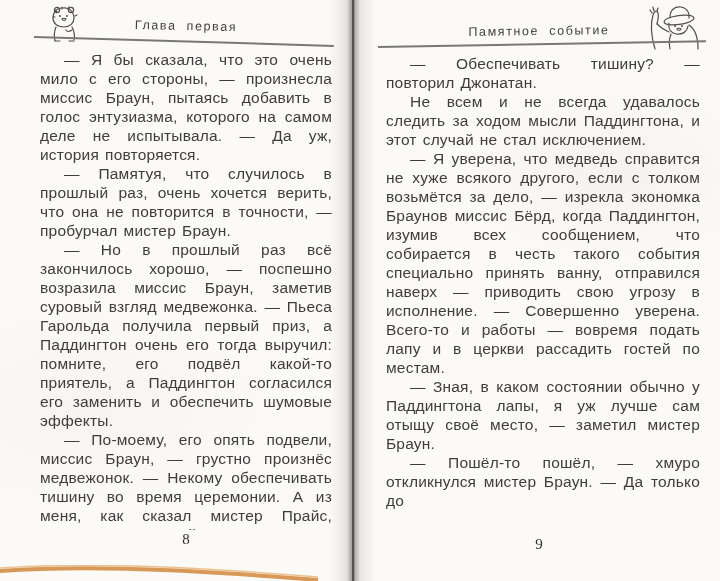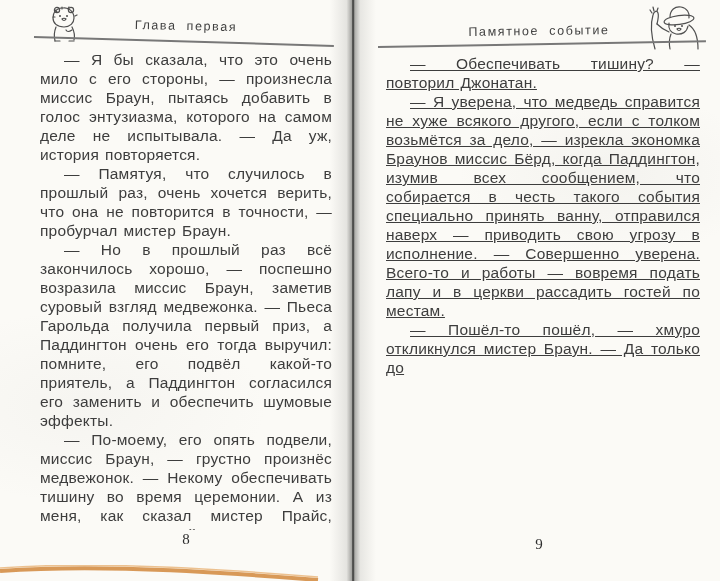--- a/index.html
+++ b/index.html
@@ -29,21 +29,21 @@
   .header-right{left:386px;top:24px;width:306px;transform:rotate(-0.8deg);}
   .rule{position:absolute;height:1.5px;background:#787878;transform-origin:left center;}
   .rule-left{left:34px;top:36px;width:300px;transform:rotate(1.7deg);}
   .rule-right{left:378px;top:46px;width:328px;transform:rotate(-1.0deg);}
   .text-block{
     position:absolute;top:50px;height:480px;overflow:hidden;
     font-size:15.5px;line-height:19px;color:#3d3d3d;
     text-align:justify;word-spacing:1.5px;letter-spacing:0.2px;
   }
   .text-left{left:40px;width:292px;}
-  .text-right{left:386px;top:54px;width:314px;text-decoration:underline;}
+  .text-right{left:386px;top:54px;width:314px;}
   .text-block p{margin:0;text-indent:24px;}
   .pagenum{
     position:absolute;text-align:center;
     font-family:"Liberation Serif",serif;font-size:15px;color:#2e2e2e;
   }
   .pagenum-left{left:40px;width:292px;top:531px;}
   .pagenum-right{left:386px;width:306px;top:536px;}
   .gutter{
     position:absolute;left:330px;top:0;width:46px;height:581px;pointer-events:none;
     background:linear-gradient(to right,
@@ -108,21 +108,23 @@
       <path d="M33,26 C34,25 36,25 37,26 C36,28 34,28 33,26 Z"></path>
       <path d="M45,22 C51,26 54,34 54,46"></path>
       <path d="M27,31 C25,36 25,41 26,46"></path>
       <path d="M13,21 C16,24 20,27 25,29"></path>
     </svg>
     <div class="page-header header-right">Памятное событие</div>
     <div class="rule rule-right"></div>
 
     <div class="text-block text-right">
       <p>— Обеспечивать тишину? — повторил Джонатан.</p>
+      <p>Не всем и не всегда удавалось следить за ходом мысли Паддингтона, и этот случай не стал исключением.</p>
       <p>— Я уверена, что медведь справится не хуже всякого другого, если с толком возьмётся за дело, — изрекла экономка Браунов миссис Бёрд, когда Паддингтон, изумив всех сообщением, что собирается в честь такого события специально принять ванну, отправился наверх — приводить свою угрозу в исполнение. — Совершенно уверена. Всего-то и работы — вовремя подать лапу и в церкви рассадить гостей по местам.</p>
+      <p>— Зная, в каком состоянии обычно у Паддингтона лапы, я уж лучше сам отыщу своё место, — заметил мистер Браун.</p>
       <p>— Пошёл-то пошёл, — хмуро откликнулся мистер Браун. — Да только до</p>
     </div>
 
     <div class="pagenum pagenum-right">9</div>
   </div>
 
   <div class="gutter"></div>
 
   <svg class="cover-edge" width="320" height="16" viewBox="0 0 320 16" aria-hidden="true">
     <path d="M0,6 C70,1 160,2 318,15" stroke="#d6944f" stroke-width="4" fill="none" opacity="0.95"></path>

